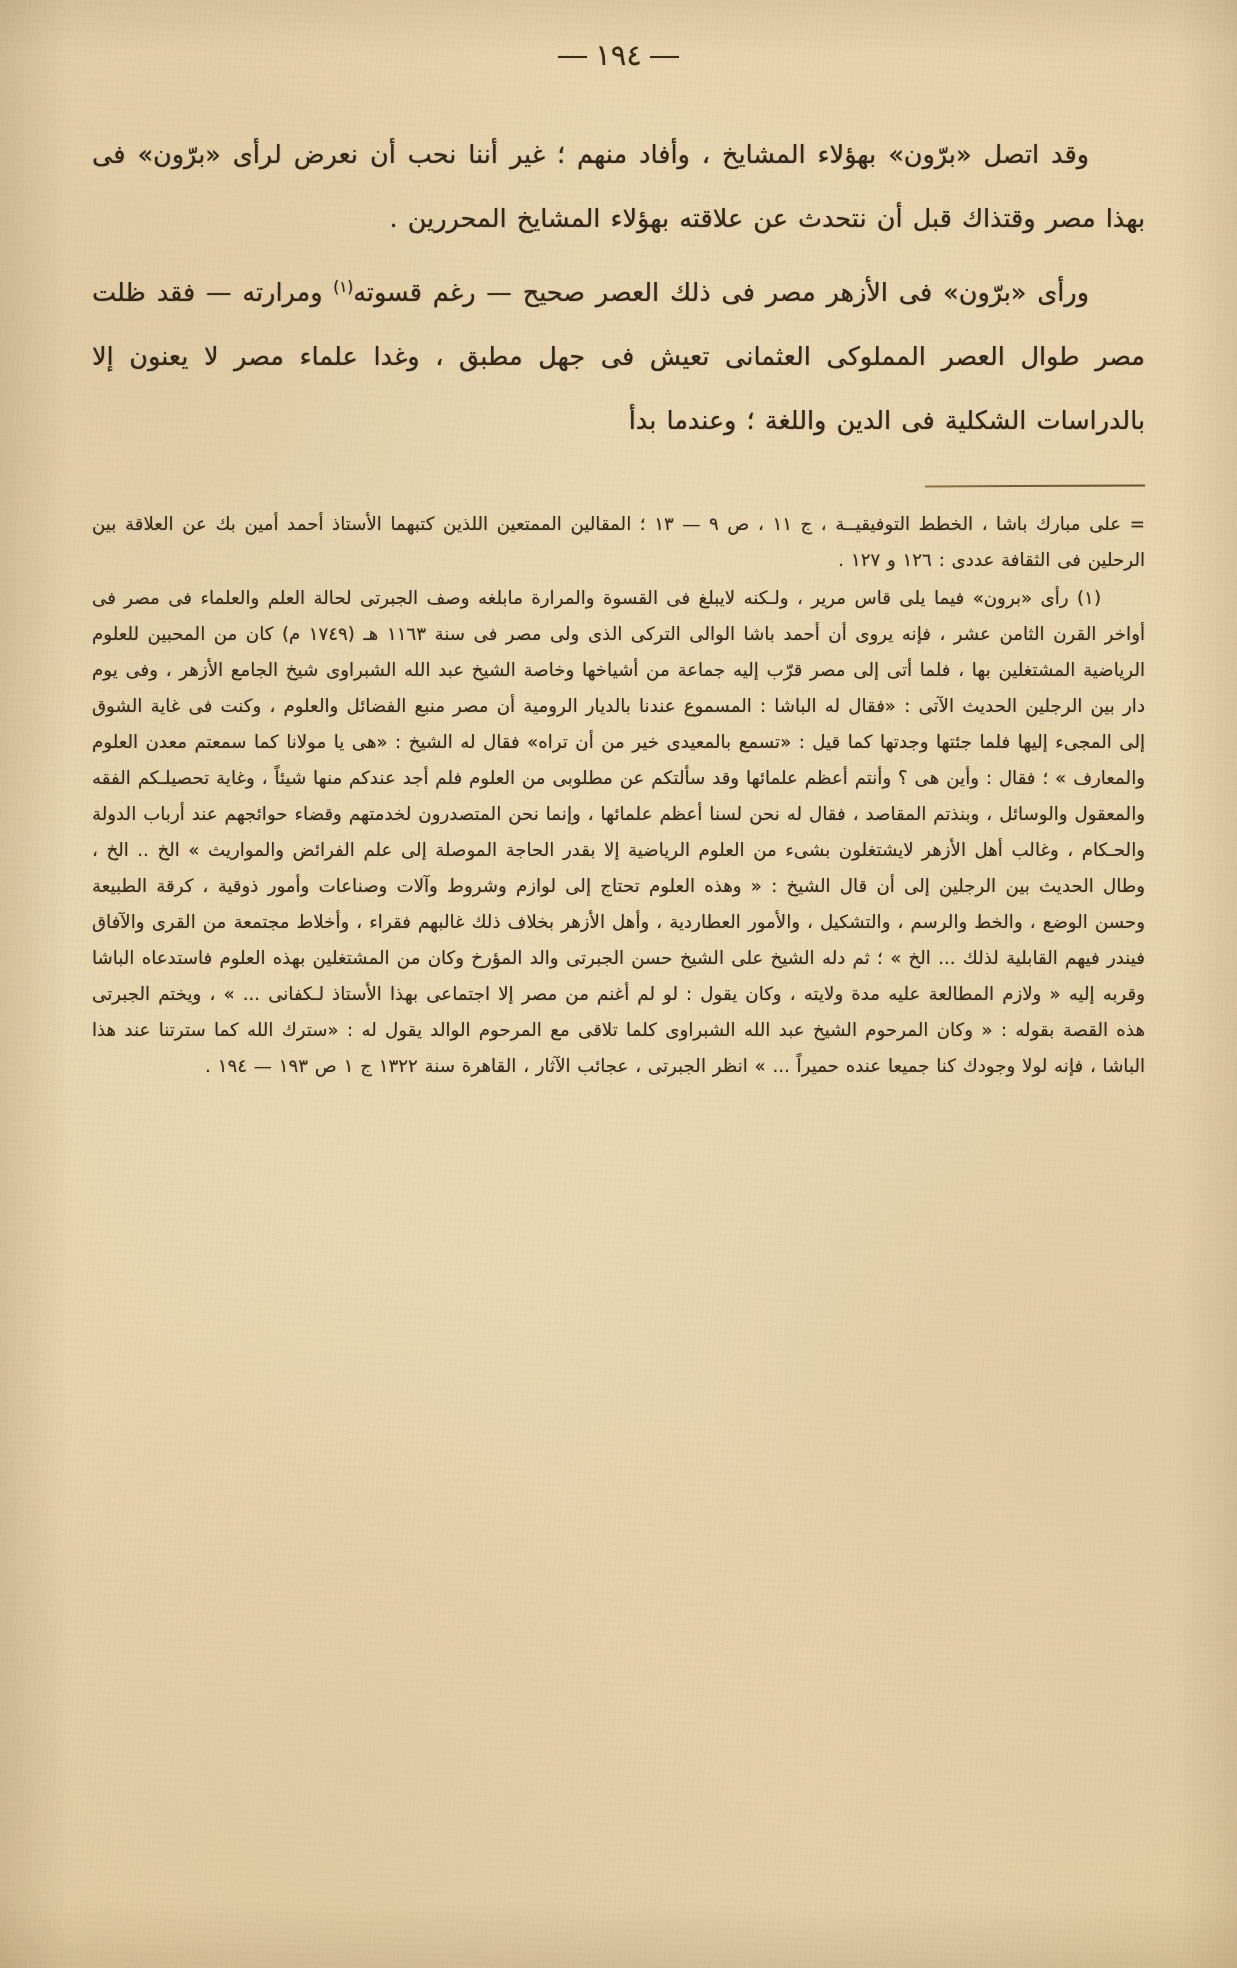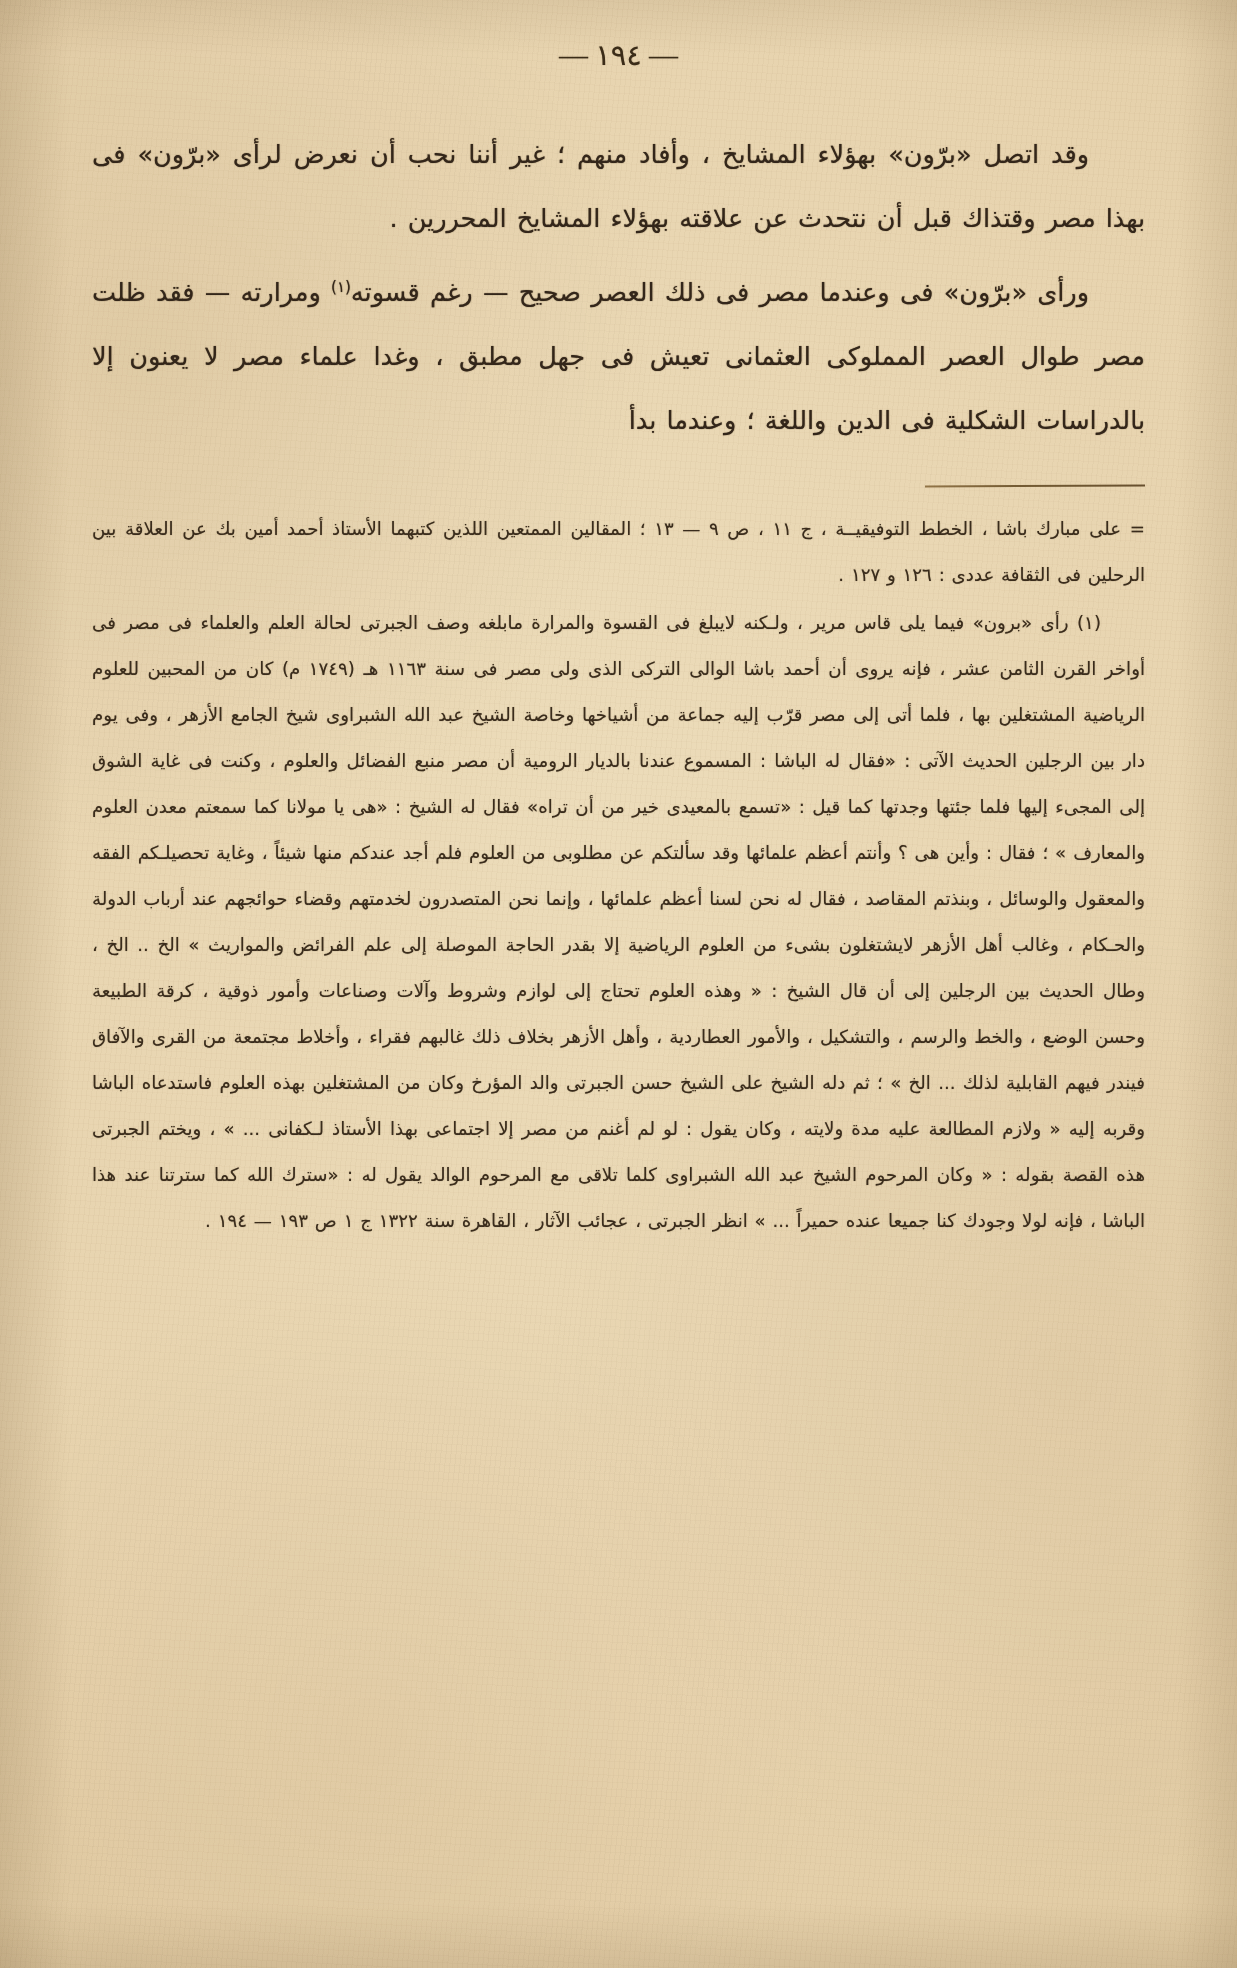--- a/index.html
+++ b/index.html
@@ -55,21 +55,21 @@
 
   .content {
     position: relative;
     z-index: 3;
     padding: 0;
   }
 
   
   .page-number {
     text-align: center;
-    font-family: Liberation Serif, serif;
+    font-family: Liberation Sans, sans-serif;
     font-size: 29px;
     color: #3b2c18;
     letter-spacing: 2px;
     padding-top: 38px;
     direction: rtl;
     text-shadow: 0 0 1px rgba(60,44,22,0.45);
   }
 
   
   .body-block {
@@ -112,21 +112,21 @@
   }
 
   
   .footnotes {
     margin: 10px 92px 0 92px;
     direction: rtl;
   }
   .fn-par {
     font-family: "DejaVu Sans", "Liberation Sans", sans-serif;
     font-size: 18.2px;
-    line-height: 46px;
+    line-height: 36px;
     color: #3a2c1c;
     margin: 0 0 2px 0;
     text-align: justify;
     text-align-last: right;
     text-shadow: 0 0 1px rgba(60,44,22,0.5);
     word-spacing: 1px;
   }
   .fn-par.cont { text-indent: 0; }
   .fn-par.numbered { text-indent: 44px; }
 </style>
@@ -136,21 +136,21 @@
 <div class="page">
   <div class="content">
 
     <div class="page-number">— ١٩٤ —</div>
 
     <div class="body-block">
 
 
       <p class="body-par indent">وقد اتصل «برّون» بهؤلاء المشايخ ، وأفاد منهم ؛ غير أننا نحب أن نعرض لرأى «برّون» فى بهذا مصر وقتذاك قبل أن نتحدث عن علاقته بهؤلاء المشايخ المحررين .</p>
 
-      <p class="body-par indent"><span>ورأى «برّون» فى وعندما مصر فى ذلك العصر صحيح — رغم قسوته</span><span class="fn-ref">(١)</span><span> ومرارته — فقد ظلت مصر طوال العصر المملوكى العثمانى تعيش فى جهل مطبق ، وغدا علماء مصر لا يعنون إلا بالدراسات الشكلية فى الدين واللغة ؛ وعندما بدأ</span></p>
+      <p class="body-par indent"><span>ورأى «برّون» فى الأزهر مصر فى ذلك العصر صحيح — رغم قسوته</span><span class="fn-ref">(١)</span><span> ومرارته — فقد ظلت مصر طوال العصر المملوكى العثمانى تعيش فى جهل مطبق ، وغدا علماء مصر لا يعنون إلا بالدراسات الشكلية فى الدين واللغة ؛ وعندما بدأ</span></p>
     </div>
 
     <div class="fn-rule-wrap">
       <div class="fn-rule"></div>
     </div>
 
     <div class="footnotes">
 
       <p class="fn-par cont">=  على مبارك باشا ، الخطط التوفيقيــة ، ج ١١ ، ص ٩ — ١٣ ؛ المقالين الممتعين اللذين كتبهما الأستاذ أحمد أمين بك عن العلاقة بين الرحلين فى الثقافة عددى : ١٢٦ و ١٢٧ .</p>
 

